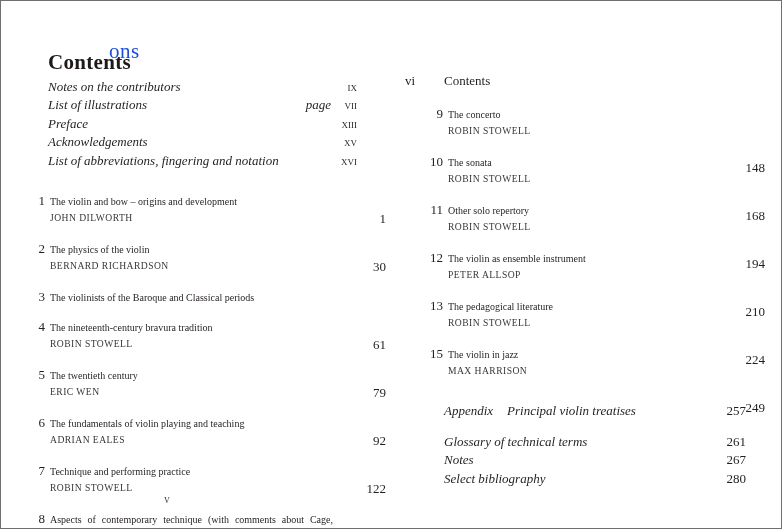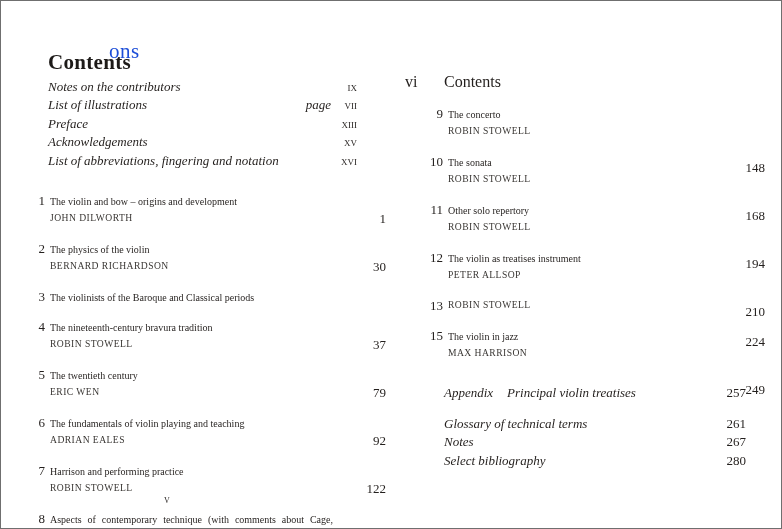--- a/index.html
+++ b/index.html
@@ -52,21 +52,21 @@
     position: absolute;
     left: 404px;
     top: 72px;
     width: 342px;
   }
 
   
   .runhead {
     position: relative;
     height: 20px;
-    font-size: 16px;
+    font-size: 13px;
   }
   .runhead .folio {
     position: absolute;
     left: 0;
     top: 0;
   }
   .runhead .rh-title {
     position: absolute;
     left: 39px;
     top: 0;
@@ -253,21 +253,21 @@
         <div class="ch-title">The violinists of the Baroque and Classical periods</div>
       </div>
     </div>
 
     <div class="chapter">
       <span class="ch-num">4</span>
       <div class="ch-body">
         <div class="ch-title">The nineteenth-century bravura tradition</div>
         <div class="ch-foot">
           <span class="ch-author">Robin Stowell</span>
-          <span class="ch-page">37</span>
+          <span class="ch-page">61</span>
         </div>
       </div>
     </div>
 
     <div class="chapter">
       <span class="ch-num">5</span>
       <div class="ch-body">
         <div class="ch-title">The twentieth century</div>
         <div class="ch-foot">
           <span class="ch-author">Eric Wen</span>
@@ -283,21 +283,21 @@
         <div class="ch-foot">
           <span class="ch-author">Adrian Eales</span>
           <span class="ch-page">92</span>
         </div>
       </div>
     </div>
 
     <div class="chapter">
       <span class="ch-num">7</span>
       <div class="ch-body">
-        <div class="ch-title">Harrison and performing practice</div>
+        <div class="ch-title">Technique and performing practice</div>
         <div class="ch-foot">
           <span class="ch-author">Robin Stowell</span>
           <span class="ch-page">122</span>
         </div>
       </div>
     </div>
 
     <div class="chapter wrapped">
       <span class="ch-num">8</span>
       <div class="ch-body">
@@ -344,31 +344,32 @@
         <div class="ch-foot">
           <span class="ch-author">Robin Stowell</span>
           <span class="ch-page" style="left:279px;">194</span>
         </div>
       </div>
     </div>
 
     <div class="chapter" style="margin-left:24px;">
       <span class="ch-num" style="width:14px;">12</span>
       <div class="ch-body">
-        <div class="ch-title">The violin as treatises instrument</div>
+        <div class="ch-title">The violin as ensemble instrument</div>
         <div class="ch-foot">
           <span class="ch-author">Peter Allsop</span>
           <span class="ch-page" style="left:279px;">210</span>
         </div>
       </div>
     </div>
 
     <div class="chapter" style="margin-left:24px;">
       <span class="ch-num" style="width:14px;">13</span>
       <div class="ch-body">
+        <div class="ch-title">The pedagogical literature</div>
         <div class="ch-foot">
           <span class="ch-author">Robin Stowell</span>
           <span class="ch-page" style="left:279px;">224</span>
         </div>
       </div>
     </div>
 
 
     <div class="chapter" style="margin-left:24px;">
       <span class="ch-num" style="width:14px;">15</span>

